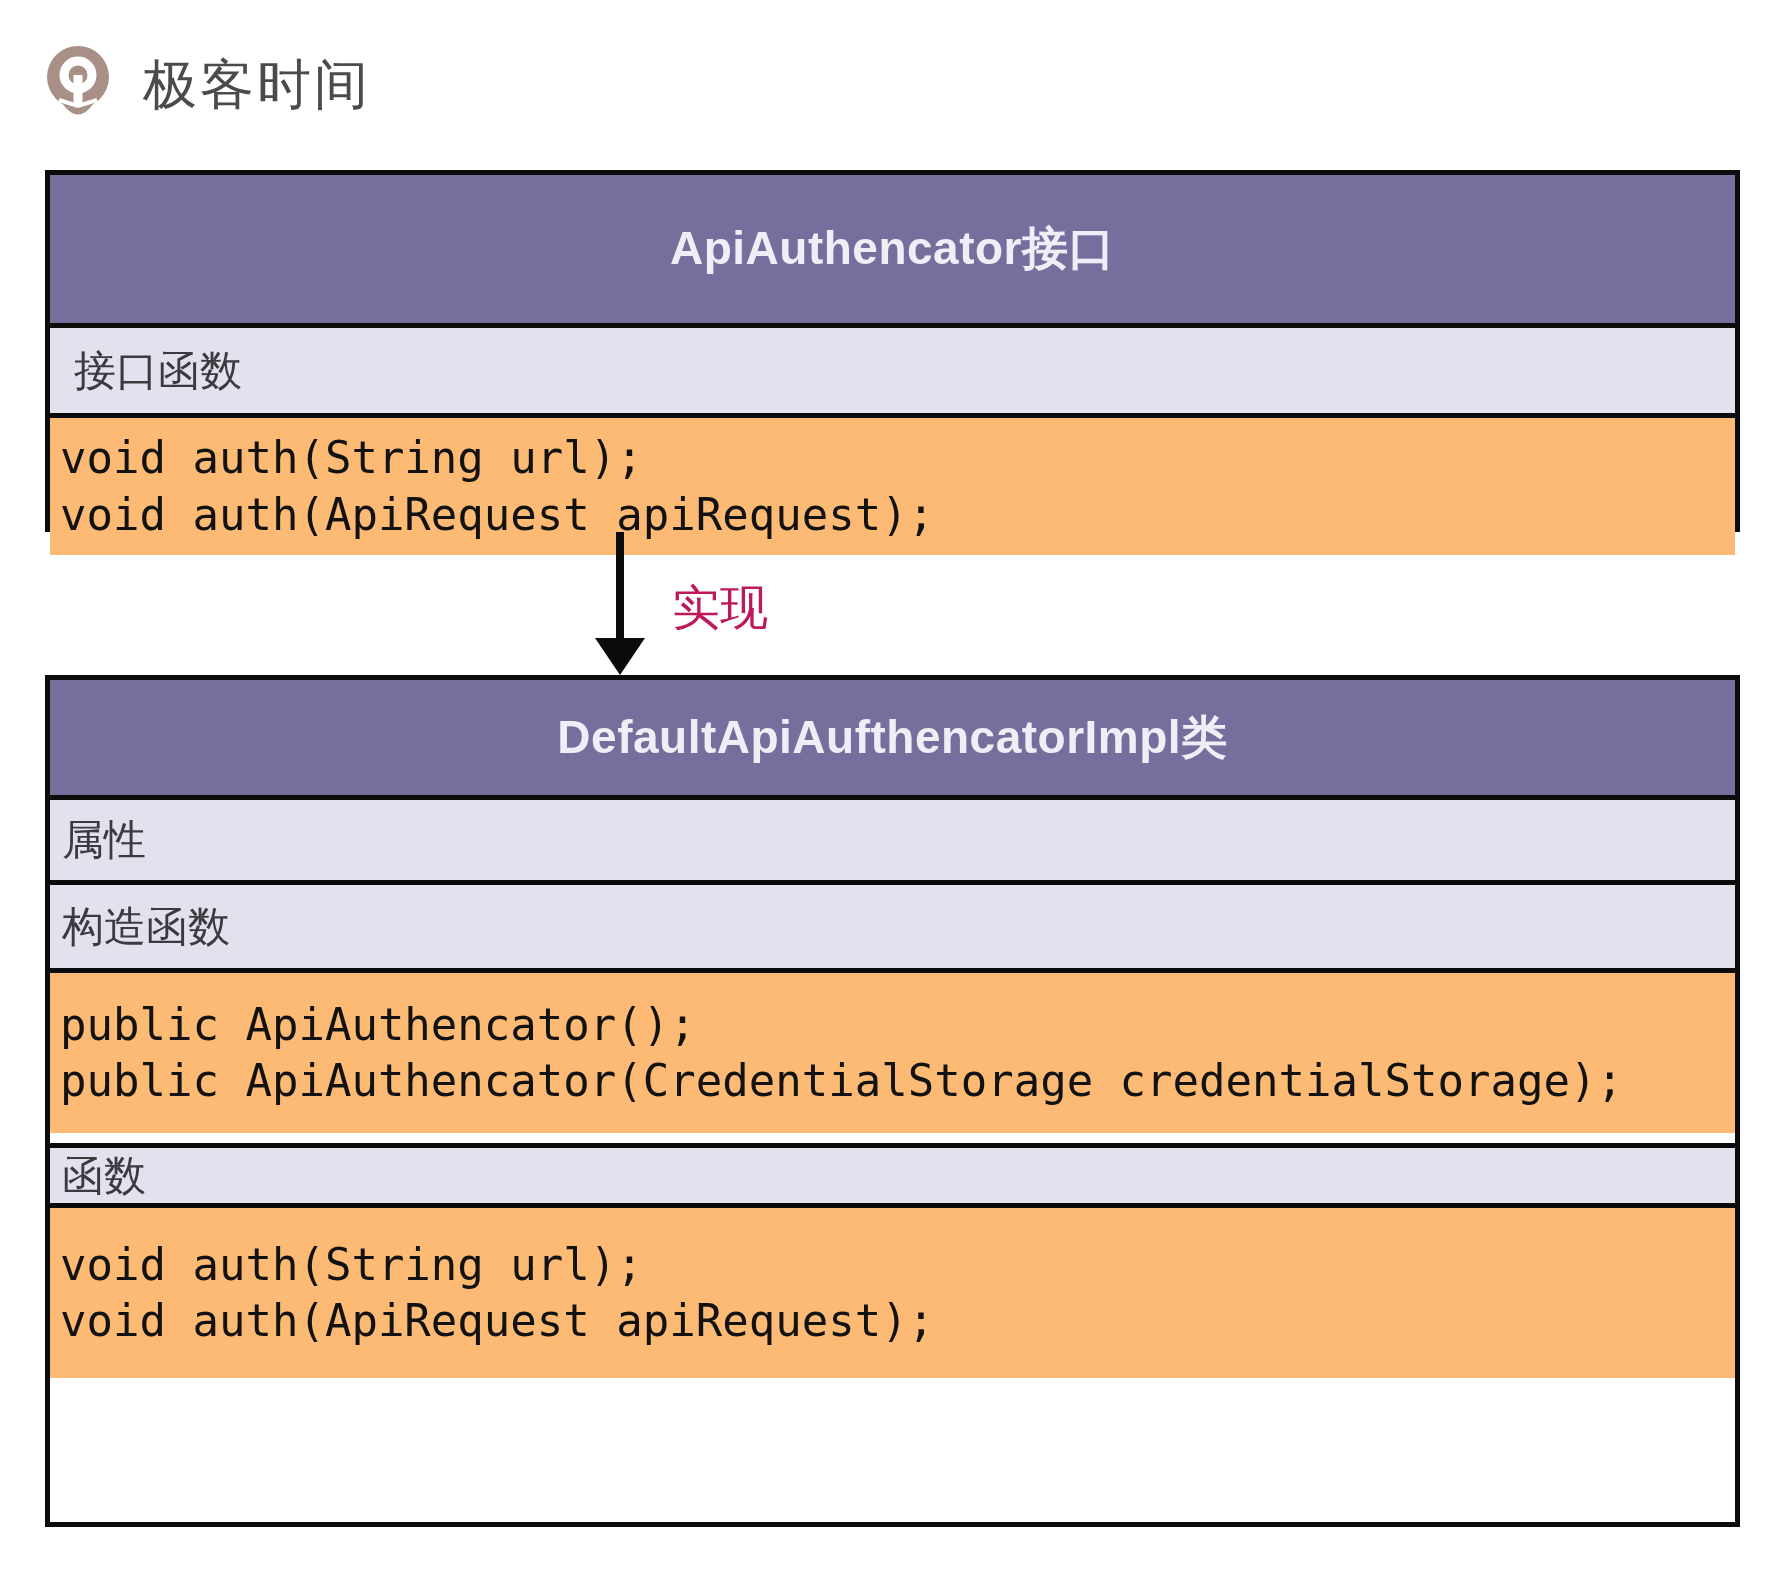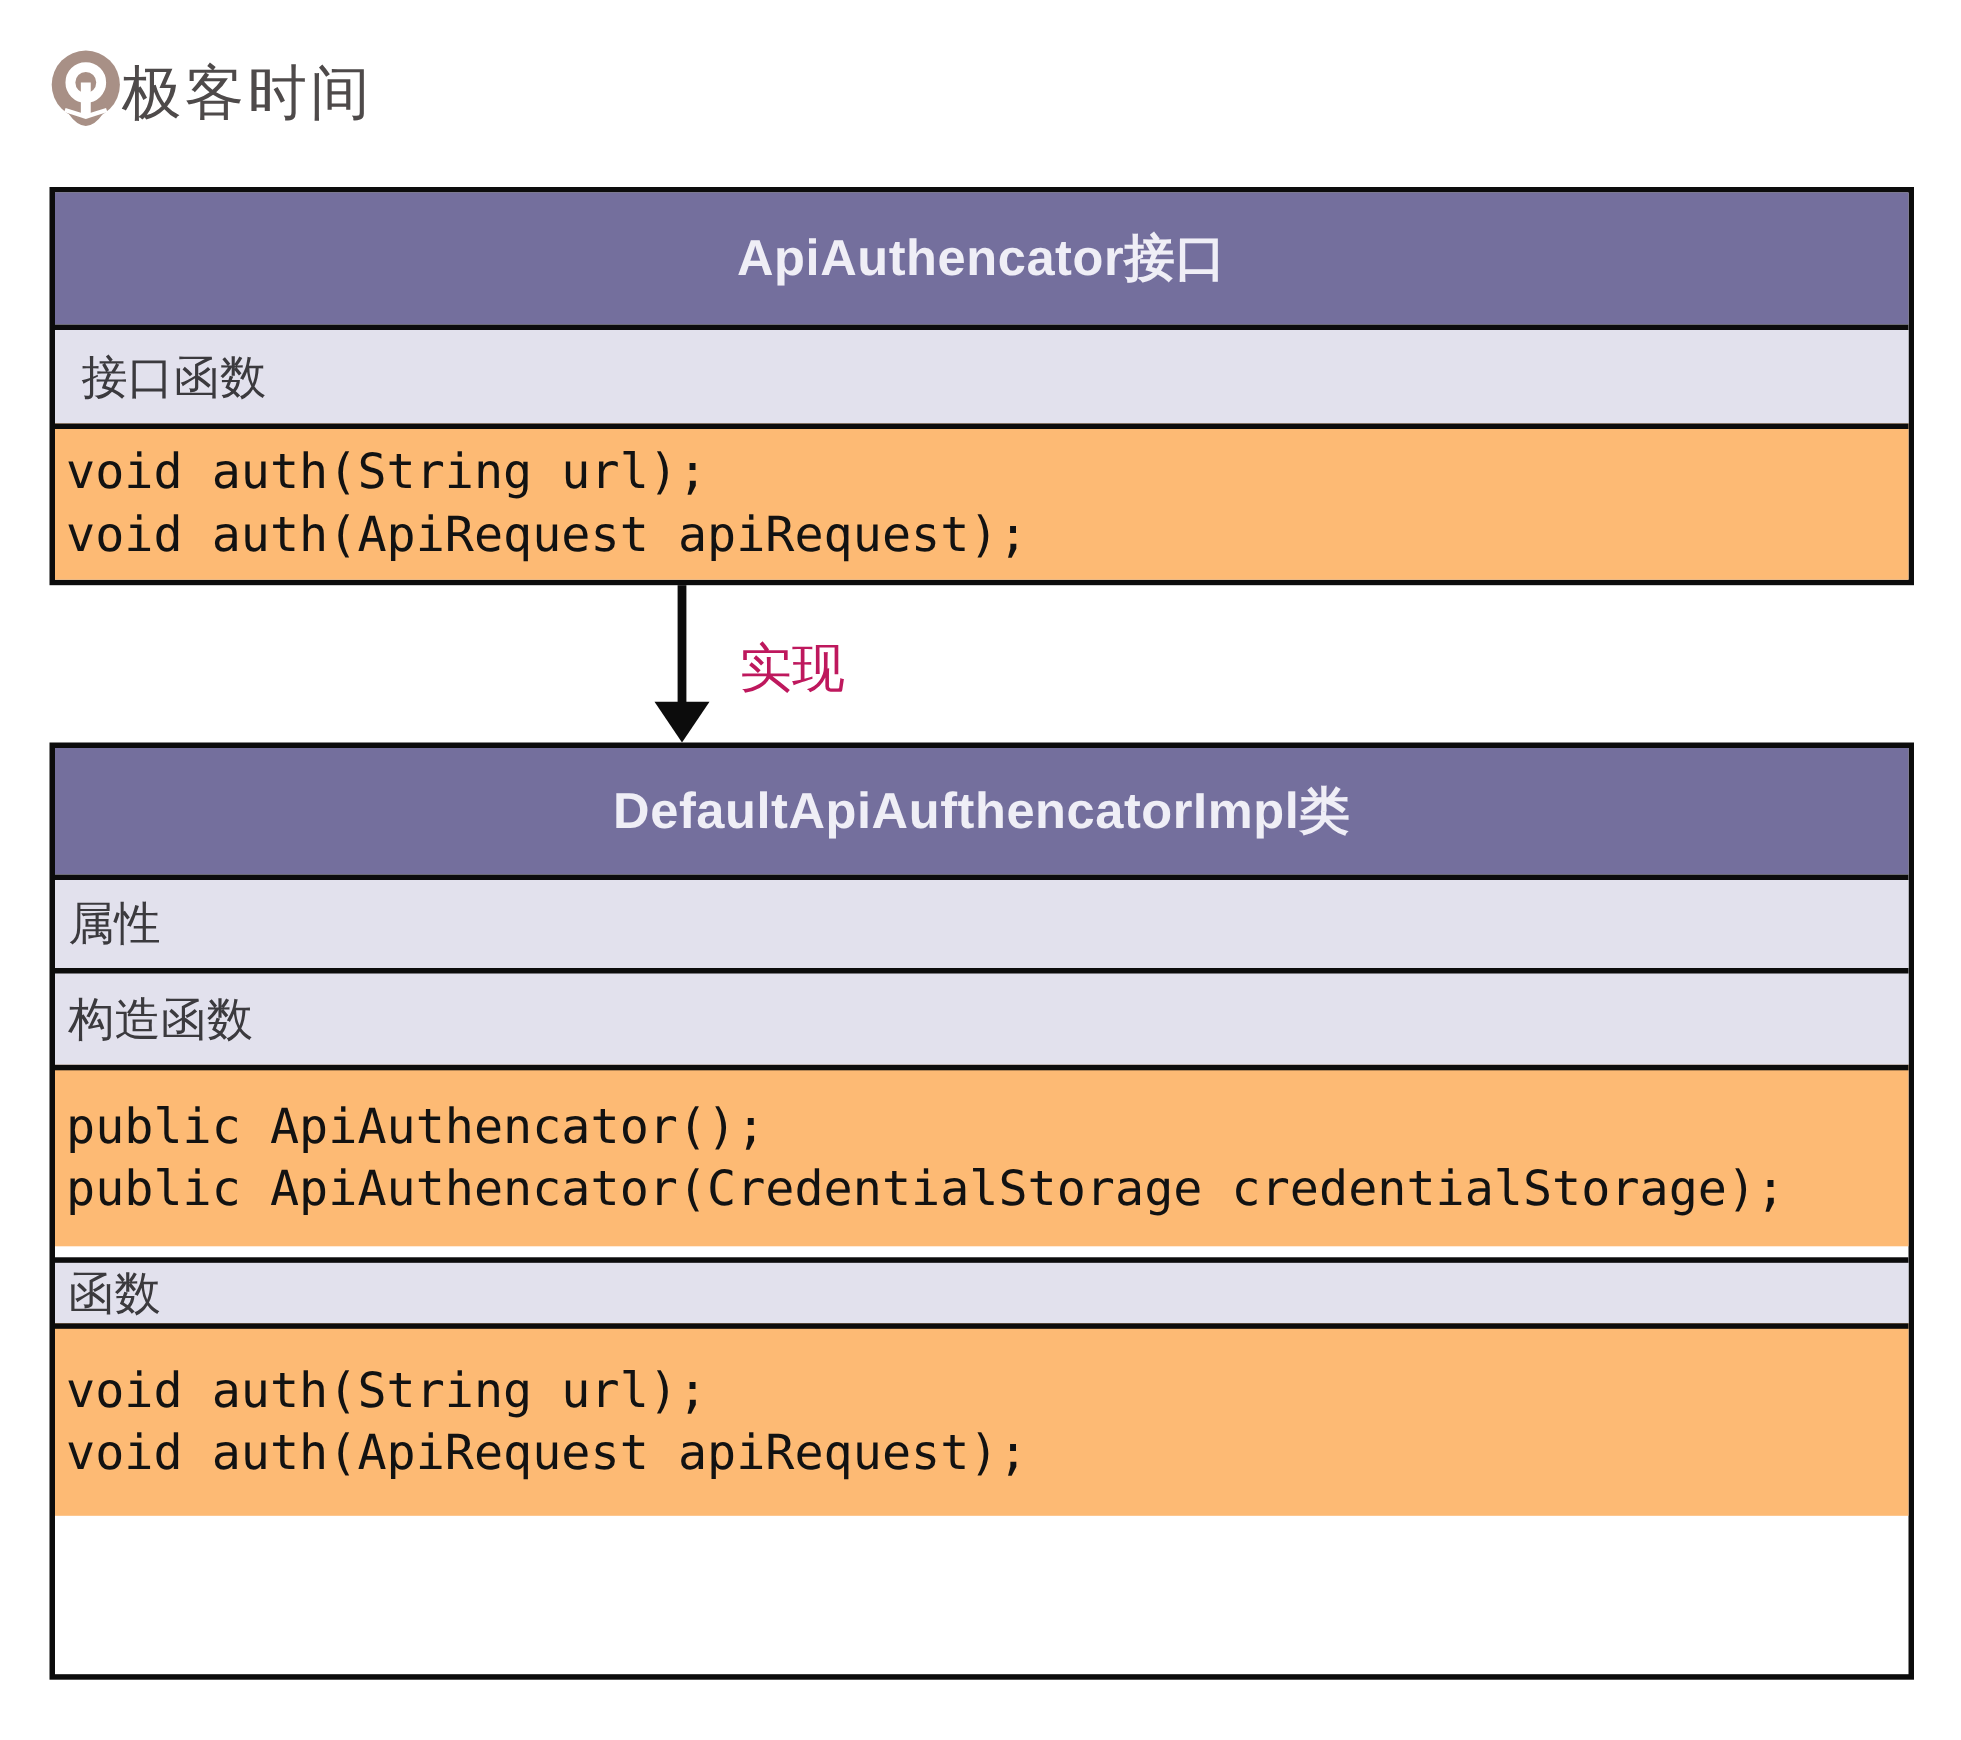--- a/index.html
+++ b/index.html
@@ -8,21 +8,21 @@
     background:#ffffff;
     position:relative;
     font-family:"Liberation Sans", sans-serif;
     overflow:hidden;
   }
   .page{position:absolute;inset:0;}
 
   
   .logo{
     position:absolute;left:45px;top:44px;
-    display:flex;align-items:center;gap:0;
+    display:flex;align-items:center;gap:32px;
   }
   .logo .brand-text{
     font-size:54px;
     letter-spacing:3px;
     color:#4e4a4a;
     font-weight:500;
   }
 
   
   .uml-table{
@@ -40,21 +40,21 @@
   .row.bordered{border-top:5px solid #0c0c0c;}
 
   .hdr{
     background:#746F9D;
     color:#efeef6;
     font-weight:bold;
     font-size:46px;
     display:flex;align-items:center;justify-content:center;
     letter-spacing:0.5px;
   }
-  .t1 .hdr{height:120px;}
+  .t1 .hdr{height:148px;}
   .t2 .hdr{height:115px;}
 
   .sec{
     background:#E2E1ED;
     color:#3b3a3e;
     font-size:42px;
     display:flex;align-items:center;
     padding-left:12px;
   }
 

